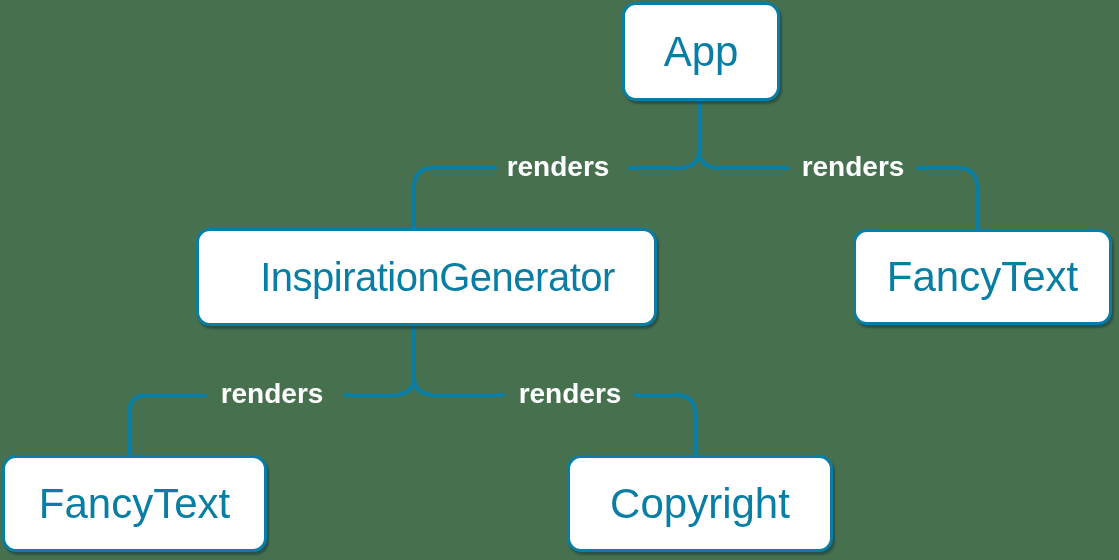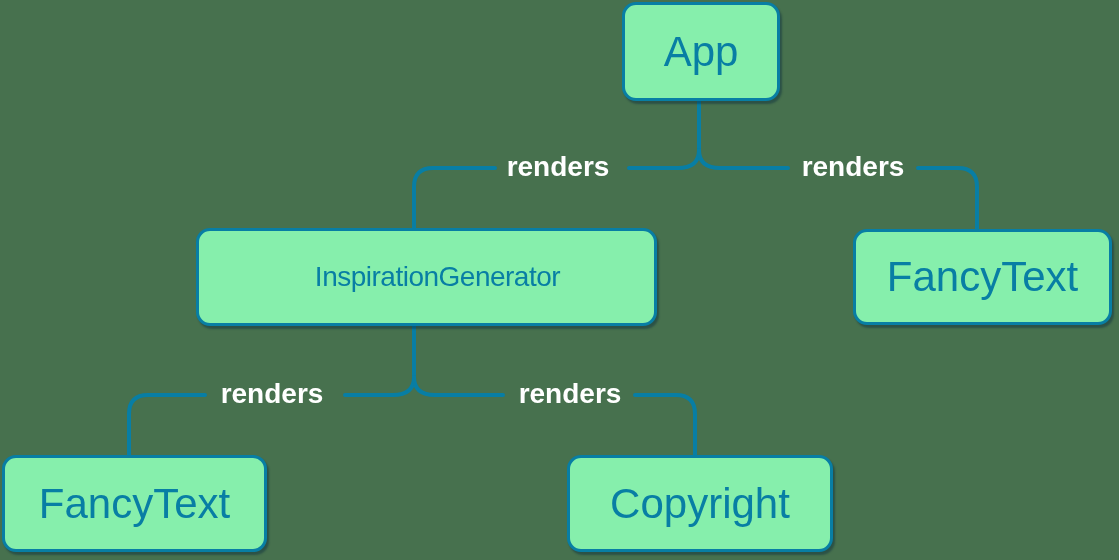--- a/index.html
+++ b/index.html
@@ -23,34 +23,34 @@
   }
   .edges-svg path {
     fill: none;
     stroke: #087EA4;
     stroke-width: 4;
     stroke-linecap: round;
   }
   .node {
     position: absolute;
     box-sizing: border-box;
-    background: #86efac;
+    background: #ffffff;
     border: 3px solid #087EA4;
     border-radius: 14px;
     box-shadow: 2px 3px 2px rgba(10, 45, 62, 0.45);
     display: flex;
     align-items: center;
     justify-content: center;
     color: #087EA4;
     font-size: 42px;
     font-weight: 500;
     white-space: nowrap;
   }
   .node--wide {
-    font-size: 28px;
+    font-size: 40px;
     letter-spacing: -0.5px;
     padding-left: 22px;
   }
   .edge-label {
     position: absolute;
     transform: translate(-50%, -50%);
     color: #ffffff;
     font-size: 28px;
     font-weight: 600;
     white-space: nowrap;

